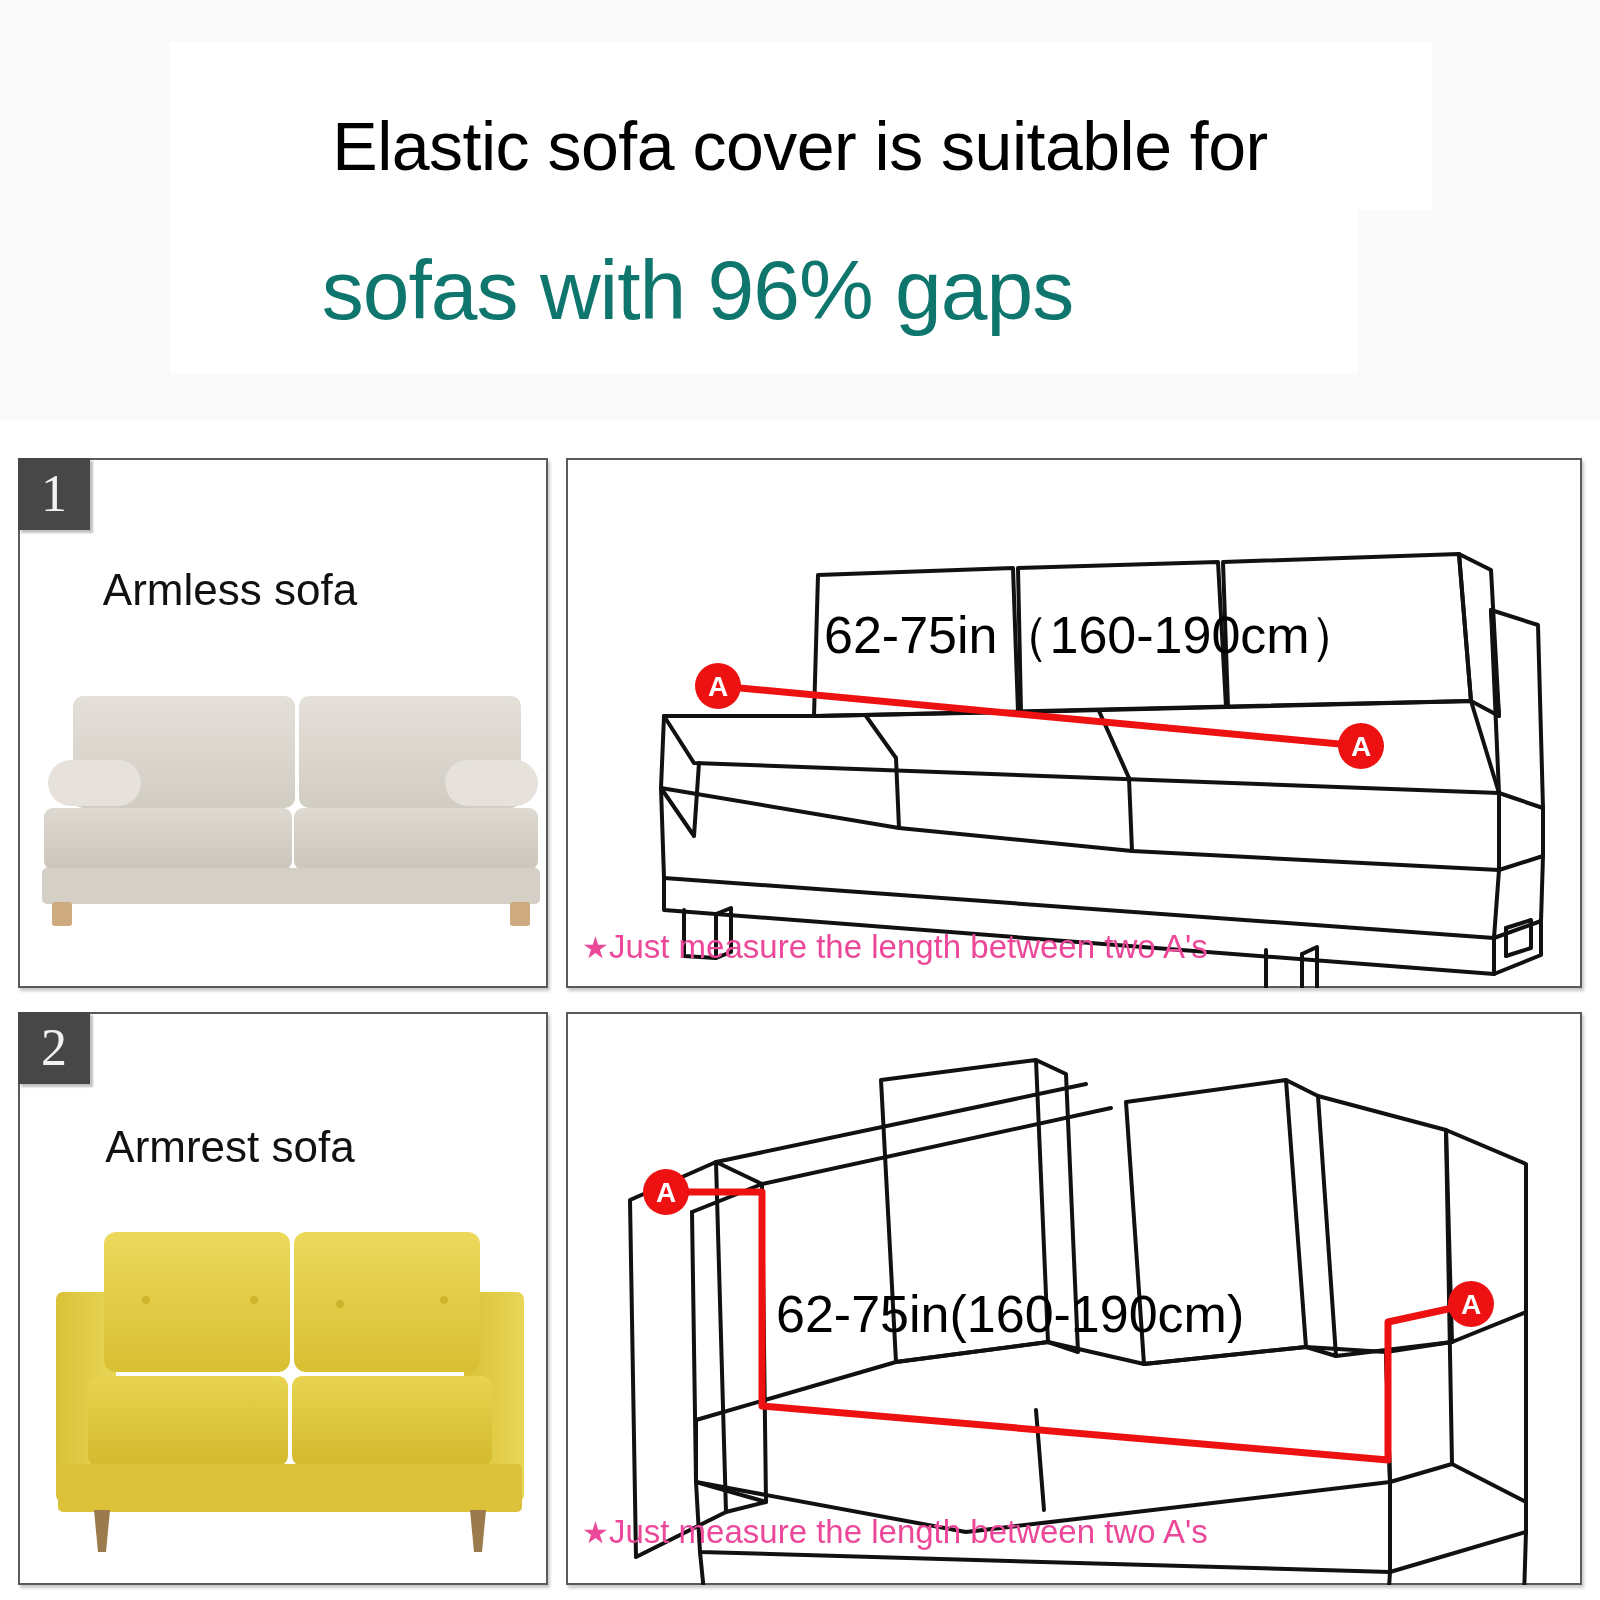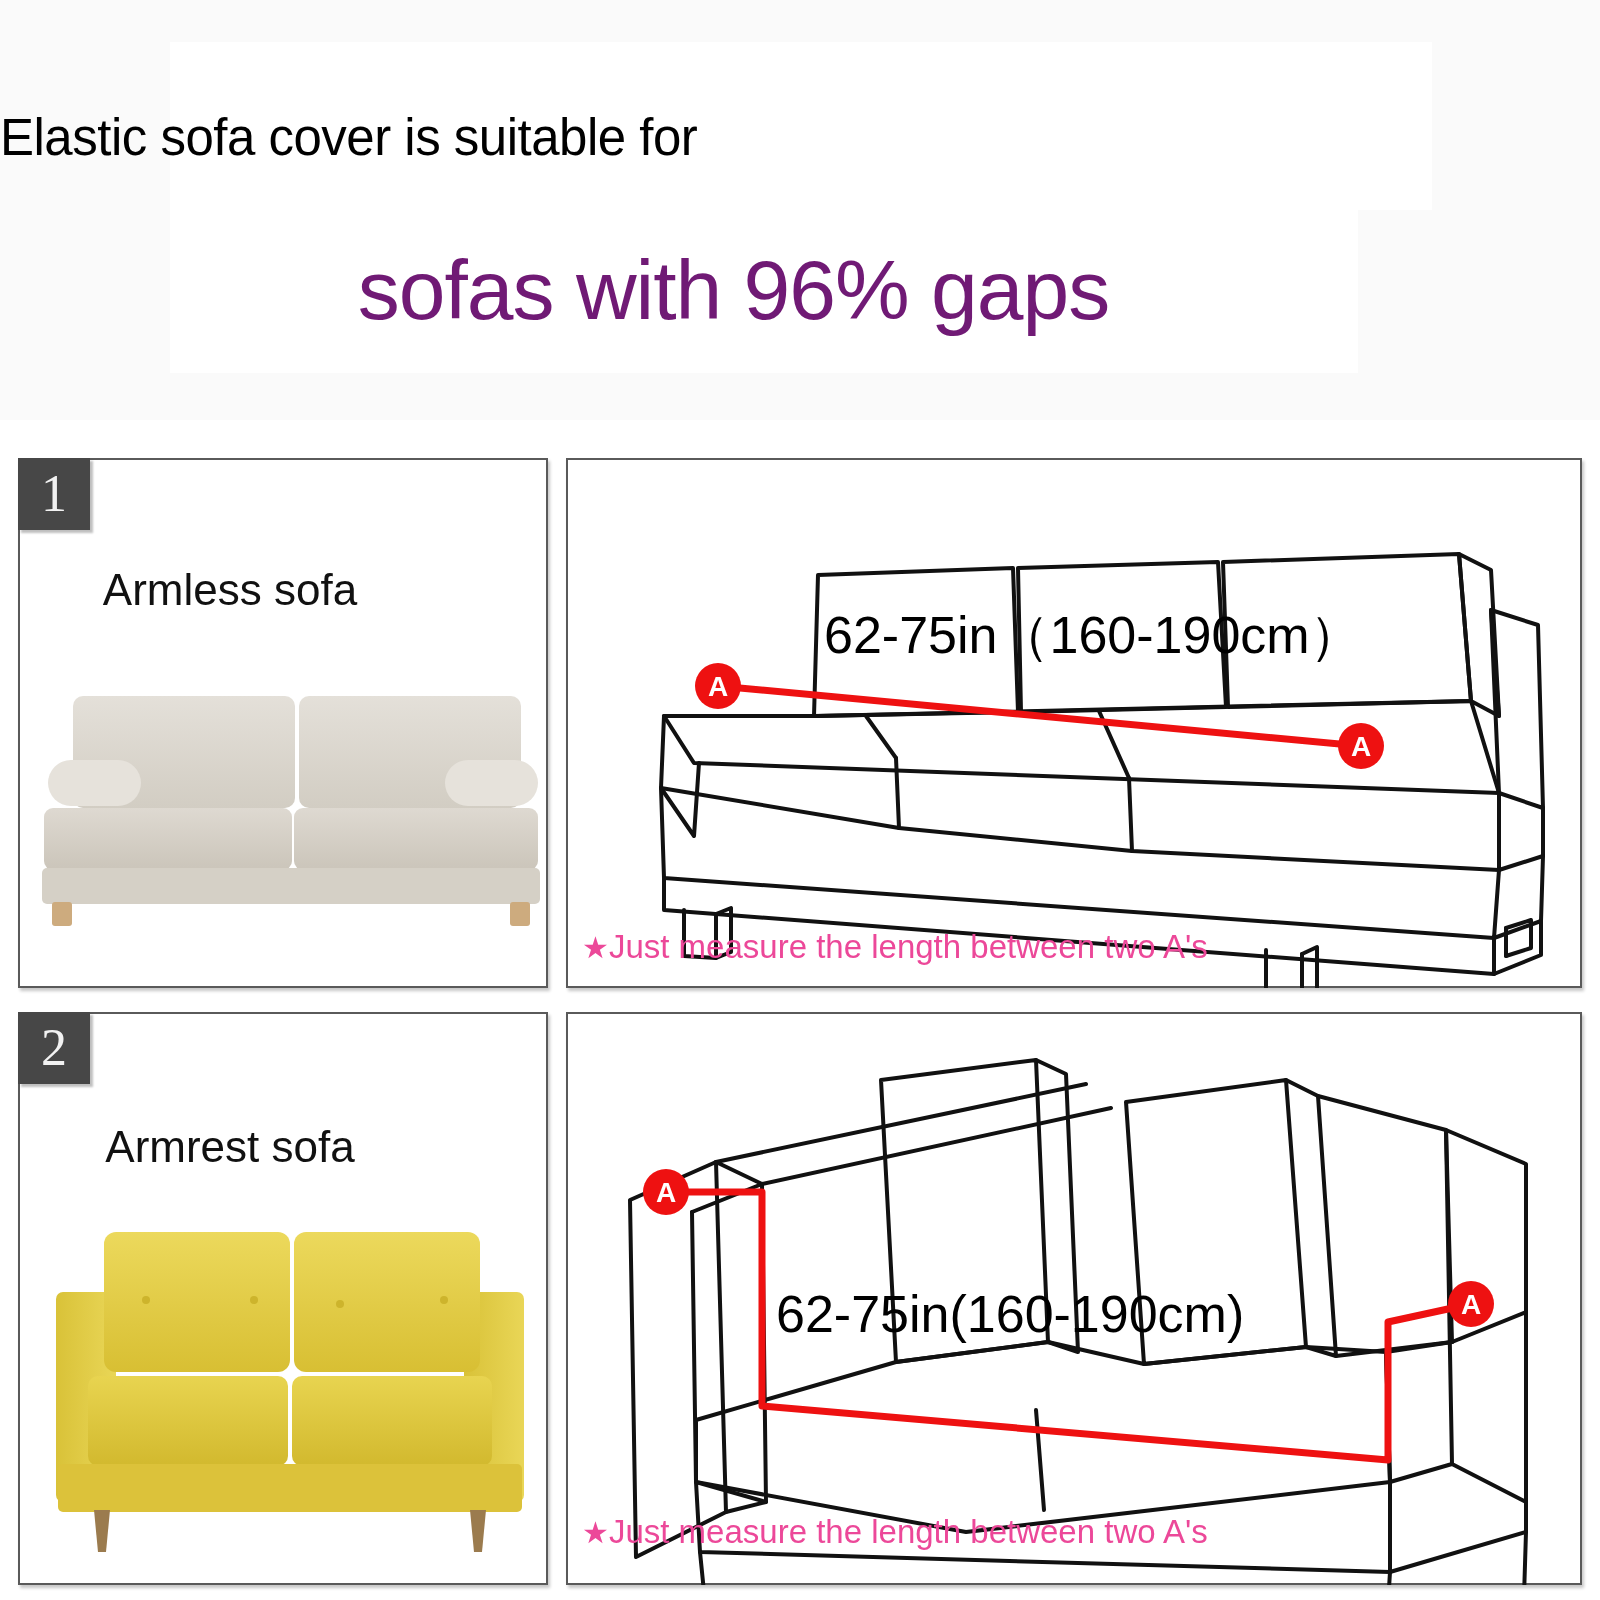--- a/index.html
+++ b/index.html
@@ -31,37 +31,36 @@
   #header-card-bottom {
     position: absolute;
     left: 170px; top: 210px;
     width: 1188px; height: 163px;
     background: #ffffff;
   }
   #title-line-1 {
     position: absolute;
     left: 0; top: 112px;
     width: 1600px;
-    text-align: left;
-    font-size: 51px;
+    text-align: center;
+    font-size: 68px;
     line-height: 1;
     color: #000;
     letter-spacing: -0.5px;
   }
   #title-line-2 {
     position: absolute;
     left: 0; top: 248px;
     width: 1395px;
     text-align: center;
     font-size: 84px;
     line-height: 1;
-    color: #701a75;
+    color: #0f766e;
     font-weight: 400;
     letter-spacing: -1px;
-    padding-left: 36px;
   }
 
   
   .panel {
     position: absolute;
     background: #ffffff;
     border: 2px solid #5a5a5a;
     box-sizing: border-box;
     box-shadow: 2px 3px 3px rgba(0,0,0,0.22);
   }

